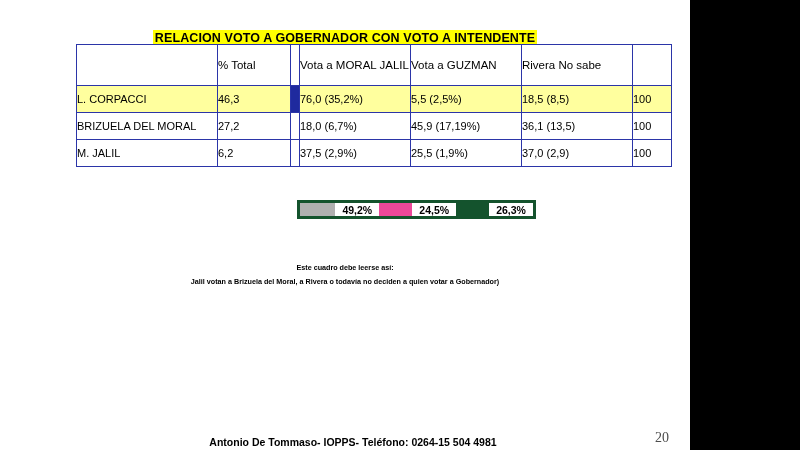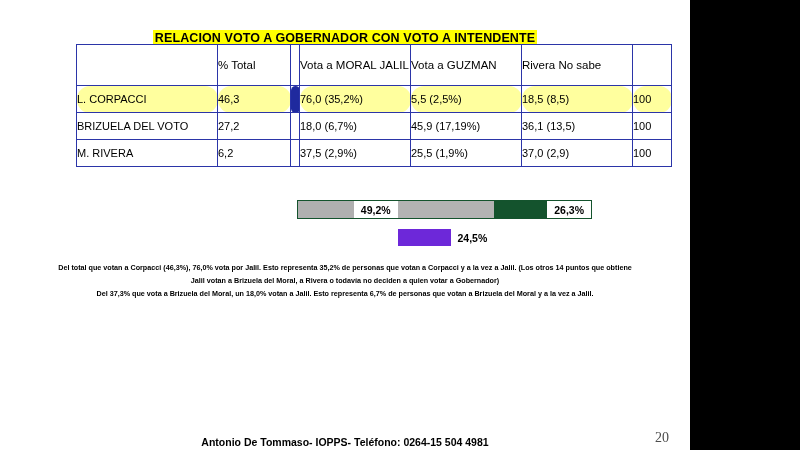--- a/index.html
+++ b/index.html
@@ -82,44 +82,44 @@
   td.c-sum    { width: 38px; font-size: 8px; }
 
   tr.hdr td {
     height: 40px;
     line-height: 13px;
     font-size: 11.5px;
   }
   td.h-total { background: #ccf2cc; }
   tr.hdr td.c-name, tr.hdr td.c-sum { background: #ffffff; }
 
-  tr.hl td { background: #ffff9e; border-radius: 13px; }
+  tr.hl td { background: #ffff9e; }
   tr.hl td.c-gap { background: #1f2a9e; }
 
   
   #barrow {
     position: absolute;
     left: 297px;
     top: 200px;
-    width: 295px;
+    width: 239px;
     height: 19px;
     display: flex;
-    border: 1px solid #14532d;
+    border: 3px solid #14532d;
     box-sizing: border-box;
     background: #b3b3b3;
   }
   .seg {
     display: flex;
     align-items: center;
     justify-content: flex-end;
     height: 100%;
     box-sizing: border-box;
   }
   .seg.s1 { width: 34%; background: #b0b0b0; }
-  .seg.s2 { width: 33%; background: #6d28d9; margin-top: 28px; }
+  .seg.s2 { width: 33%; background: #ec4899; }
   .seg.s3 { width: 33%; background: #14532d; }
   .seg .lab {
     background: #ffffff;
     color: #000000;
     font-size: 10.5px;
     font-weight: bold;
     height: 100%;
     display: flex;
     align-items: center;
     justify-content: center;
@@ -142,21 +142,21 @@
     line-height: 13.2px;
     white-space: nowrap;
   }
   #notes .nline.head {
     line-height: 14px;
   }
 
   
   #footer {
     position: absolute;
-    left: 0;
+    left: 8px;
     top: 432px;
     width: 690px;
     text-align: center;
   }
   #footer-text {
     font-size: 10.5px;
     font-weight: bold;
     color: #000000;
   }
   #pagenum {
@@ -194,31 +194,31 @@
           <td class="c-name">L. CORPACCI</td>
           <td class="c-total">46,3</td>
           <td class="c-gap"></td>
           <td class="c-d1">76,0 (35,2%)</td>
           <td class="c-d2">5,5 (2,5%)</td>
           <td class="c-d3">18,5 (8,5)</td>
           <td class="c-sum">100</td>
         </tr>
 
         <tr>
-          <td class="c-name">BRIZUELA DEL VOTO</td>
+          <td class="c-name">BRIZUELA DEL MORAL</td>
           <td class="c-total">27,2</td>
           <td class="c-gap"></td>
           <td class="c-d1">18,0 (6,7%)</td>
           <td class="c-d2">45,9 (17,19%)</td>
           <td class="c-d3">36,1 (13,5)</td>
           <td class="c-sum">100</td>
         </tr>
 
         <tr>
-          <td class="c-name">M. RIVERA</td>
+          <td class="c-name">M. JALIL</td>
           <td class="c-total">6,2</td>
           <td class="c-gap"></td>
           <td class="c-d1">37,5 (2,9%)</td>
           <td class="c-d2">25,5 (1,9%)</td>
           <td class="c-d3">37,0 (2,9)</td>
           <td class="c-sum">100</td>
         </tr>
 
       </tbody>
     </table>
@@ -230,23 +230,22 @@
     </div>
     <div class="seg s2">
       <span class="lab">24,5%</span>
     </div>
     <div class="seg s3">
       <span class="lab">26,3%</span>
     </div>
   </div>
 
   <div id="notes">
-    <div class="nline">Del total que votan a Corpacci (46,3%), 76,0% vota por Jalil. Esto representa 35,2% de personas que votan a Corpacci y a la vez a Jalil. (Los otros 14 puntos que obtiene</div>
+    <div class="nline head">Este cuadro debe leerse así:</div>
     <div class="nline">Jalil votan a Brizuela del Moral, a Rivera o todavía no deciden a quien votar a Gobernador)</div>
-    <div class="nline">Del 37,3% que vota a Brizuela del Moral, un 18,0% votan a Jalil. Esto representa 6,7% de personas que votan a Brizuela del Moral y a la vez a Jalil.</div>
   </div>
 
   <div id="footer">
     <span id="footer-text">Antonio De Tommaso- IOPPS- Teléfono: 0264-15 504 4981</span>
   </div>
   <div id="pagenum">20</div>
 
 </div>
 
 <div id="right-band"></div>

